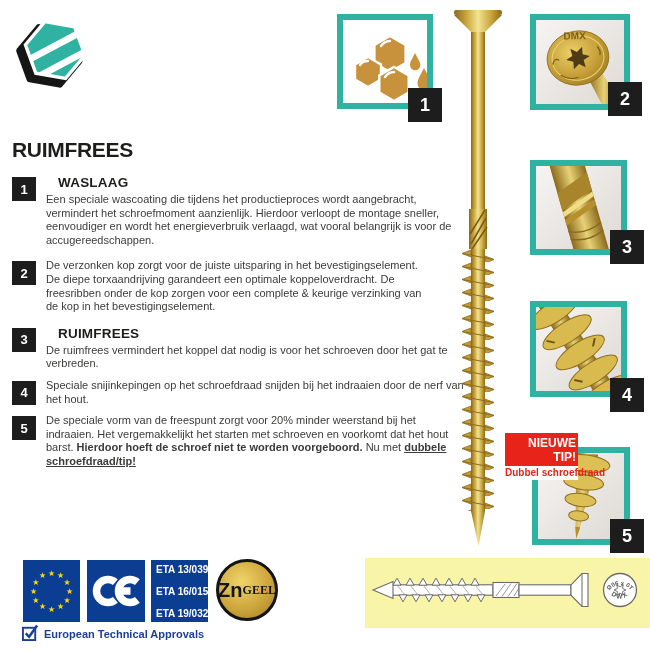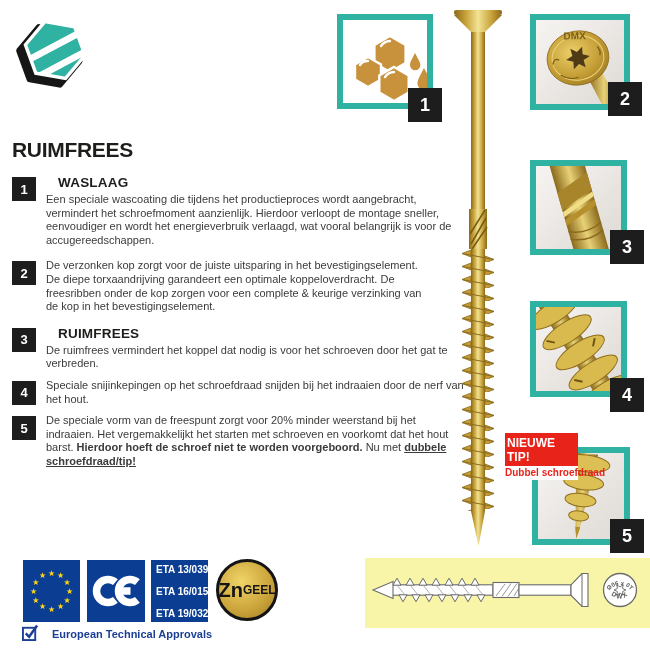--- a/index.html
+++ b/index.html
@@ -37,36 +37,36 @@
   #photo5{left:532px;top:447px;width:98px;height:98px;}
   .pnum{position:absolute;width:34px;height:34px;background:#1d1d1d;color:#fff;font-size:18px;
         font-weight:bold;display:flex;align-items:center;justify-content:center;z-index:4;}
   #pnum1{left:408px;top:88px;}
   #pnum2{left:608px;top:82px;}
   #pnum3{left:610px;top:230px;}
   #pnum4{left:610px;top:378px;}
   #pnum5{left:610px;top:519px;}
 
   
-  #newtip{left:505px;top:433px;width:73px;text-align:left;z-index:6;}
+  #newtip{left:505px;top:433px;width:73px;text-align:right;z-index:6;}
   .nt1{background:#e8231a;color:#fff;font-size:12px;font-weight:bold;padding:3px 2px 2px;}
   .nt2{background:#fff;color:#e8231a;font-size:10px;font-weight:bold;padding:1px 0 2px;white-space:nowrap;}
 
   
   #euflag{left:23px;top:560px;width:57px;height:62px;}
   #cemark{left:87px;top:560px;width:58px;height:62px;}
   #etabox{left:151px;top:560px;width:57px;height:62px;background:#0b3e92;display:flex;flex-direction:column;
           justify-content:center;gap:11px;padding-left:5px;box-sizing:border-box;}
   .etaline{color:#fff;font-size:10px;font-weight:bold;white-space:nowrap;}
   #znbadge{left:216px;top:559px;width:62px;height:62px;border-radius:50%;border:3px solid #141414;box-sizing:border-box;
            background:radial-gradient(circle at 40% 35%, #f0d567, #caa23a 60%, #9e7b22);
            display:flex;flex-direction:row;align-items:center;justify-content:center;}
   #znbadge .zn{font-size:20px;font-weight:bold;color:#141414;line-height:18px;}
-  #znbadge .geel{font-size:12px;font-weight:bold;color:#141414;line-height:12px;}
-  #approvals{left:22px;top:624px;display:flex;align-items:center;gap:13px;}
+  #znbadge .geel{font-size:12px;font-weight:bold;color:#141414;line-height:12px;font-family:Liberation Serif, serif;}
+  #approvals{left:22px;top:624px;display:flex;align-items:center;gap:5px;}
   #approvals svg{overflow:visible;}
   #approvals .lbl{font-size:11px;font-weight:bold;color:#1c3f96;padding-top:2px;}
 
   
   #panel{left:365px;top:558px;width:285px;height:70px;background:#f9f5a8;}
   #panel svg{display:block;}
 </style>
 </head>
 <body>
 

